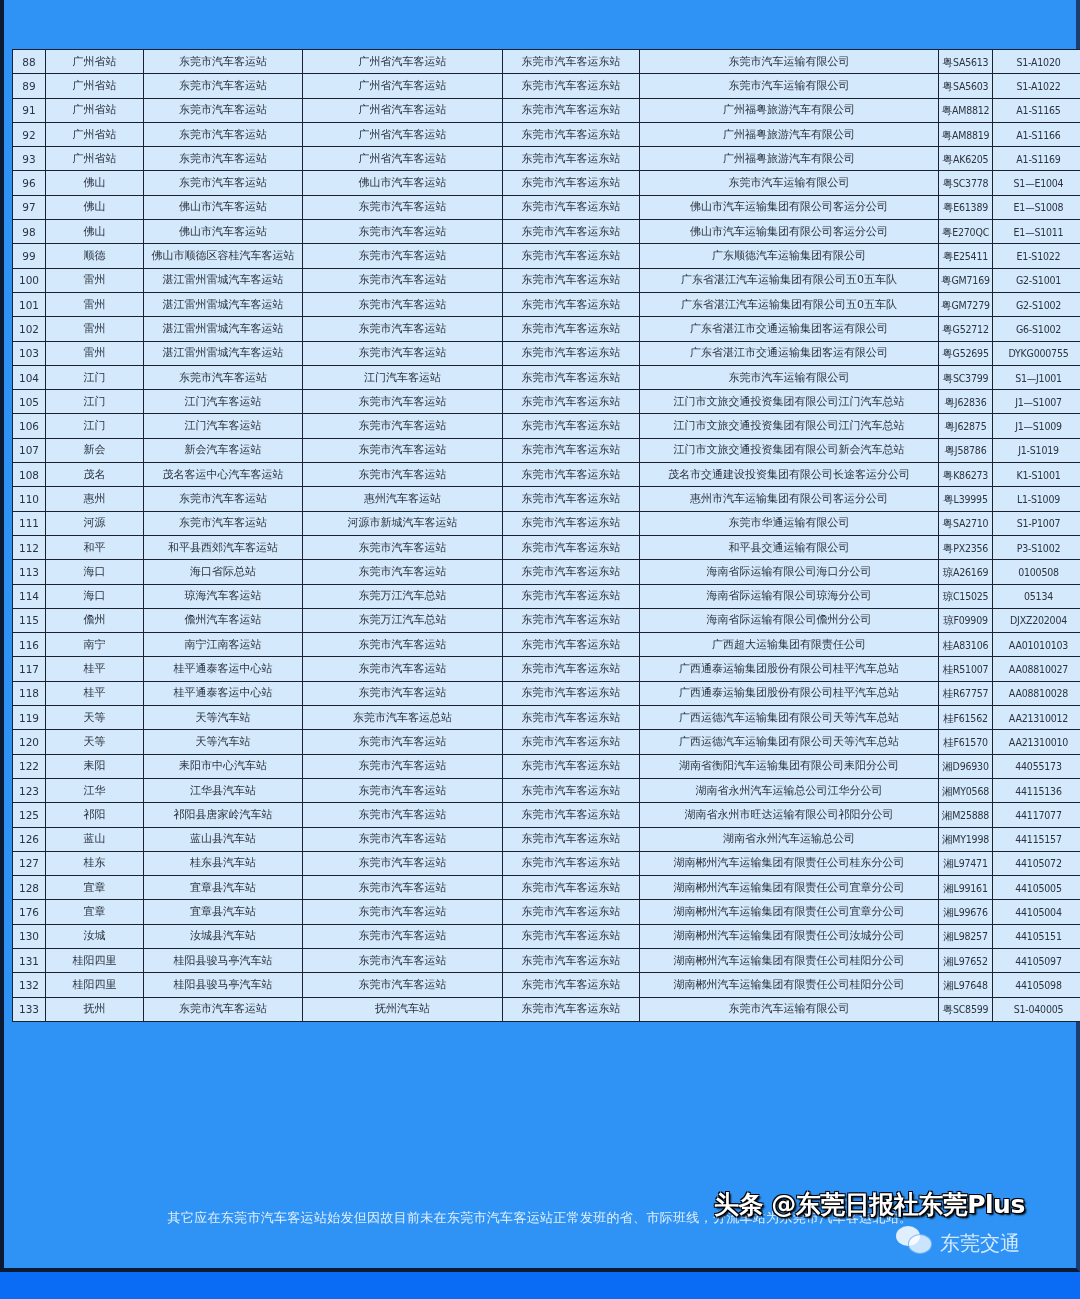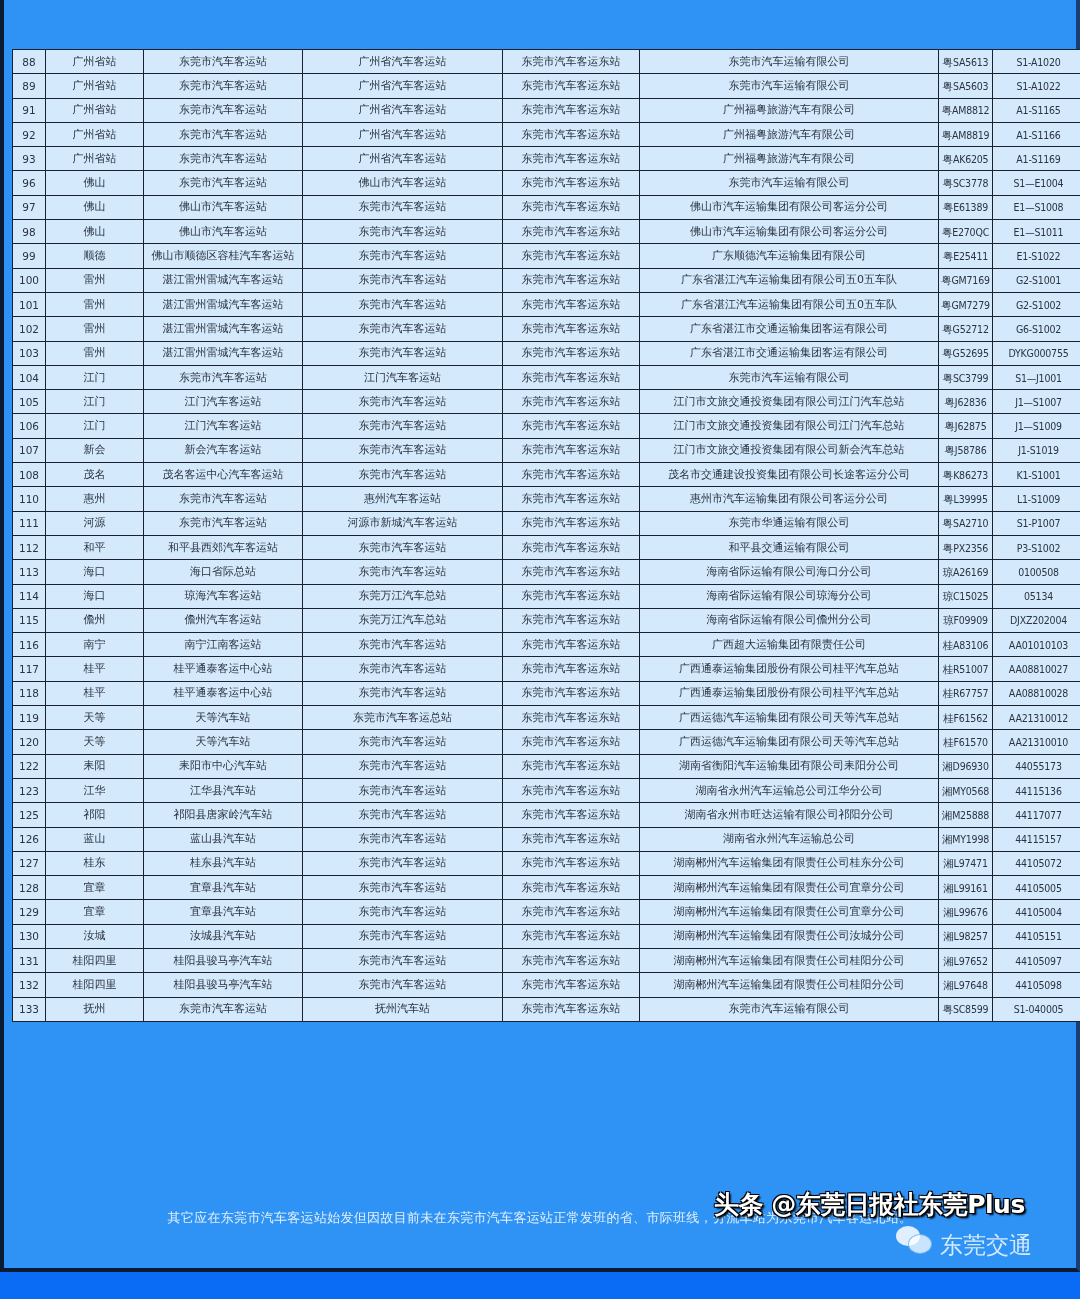--- a/index.html
+++ b/index.html
@@ -47,21 +47,21 @@
     color: #e4f0fd; font-size: 13px; letter-spacing: 0.3px;
   }
   .bottom-band { position: absolute; left: 0; top: 1272px; width: 1080px; height: 27px; background: #0a6cf5; }
   .wechat-icon {
     position: absolute; left: 896px; top: 1226px; width: 34px; height: 28px;
   }
   .wechat-icon .b1 { position: absolute; left: 0; top: 0; width: 24px; height: 20px; border-radius: 50%; background: rgba(255,255,255,0.85); }
   .wechat-icon .b2 { position: absolute; left: 12px; top: 8px; width: 22px; height: 18px; border-radius: 50%; background: rgba(255,255,255,0.75); border: 1px solid rgba(47,147,245,0.6); }
   .wm-account {
     position: absolute; left: 940px; top: 1230px;
-    color: rgba(255,255,255,0.8); font-size: 23px;
+    color: rgba(255,255,255,0.8); font-size: 20px;
   }
   .wm-main {
     position: absolute; left: 714px; top: 1188px;
     color: #ffffff; font-size: 25px; font-weight: bold;
     text-shadow: 1px 1px 0 #000, -1px 1px 0 #000, 1px -1px 0 #000, -1px -1px 0 #000, 2px 2px 2px #000;
     letter-spacing: -0.5px;
   }
 </style>
 </head>
 <body>
@@ -425,21 +425,21 @@
           <td class="idx">128</td>
           <td>宜章</td>
           <td>宜章县汽车站</td>
           <td>东莞市汽车客运站</td>
           <td>东莞市汽车客运东站</td>
           <td>湖南郴州汽车运输集团有限责任公司宜章分公司</td>
           <td class="plate">湘L99161</td>
           <td class="code">44105005</td>
         </tr>
         <tr>
-          <td class="idx">129</td>
+          <td class="idx">176</td>
           <td>宜章</td>
           <td>宜章县汽车站</td>
           <td>东莞市汽车客运站</td>
           <td>东莞市汽车客运东站</td>
           <td>湖南郴州汽车运输集团有限责任公司宜章分公司</td>
           <td class="plate">湘L99676</td>
           <td class="code">44105004</td>
         </tr>
         <tr>
           <td class="idx">130</td>

